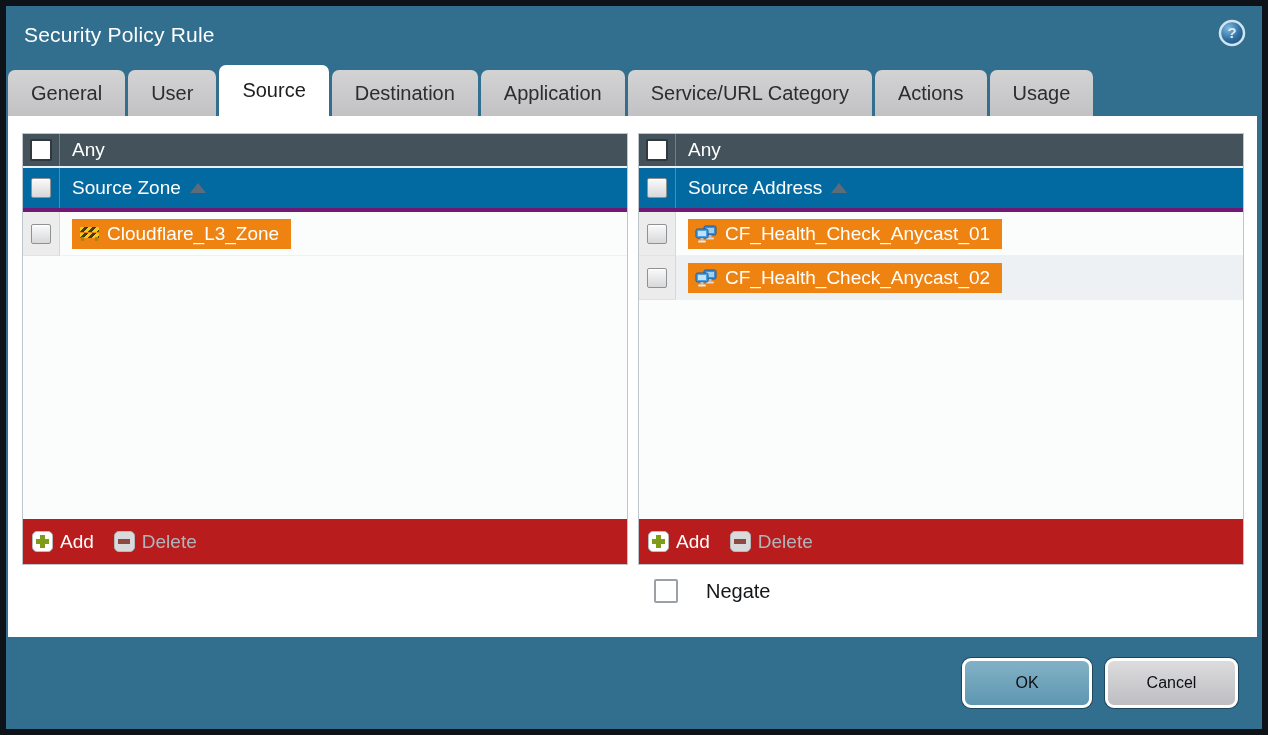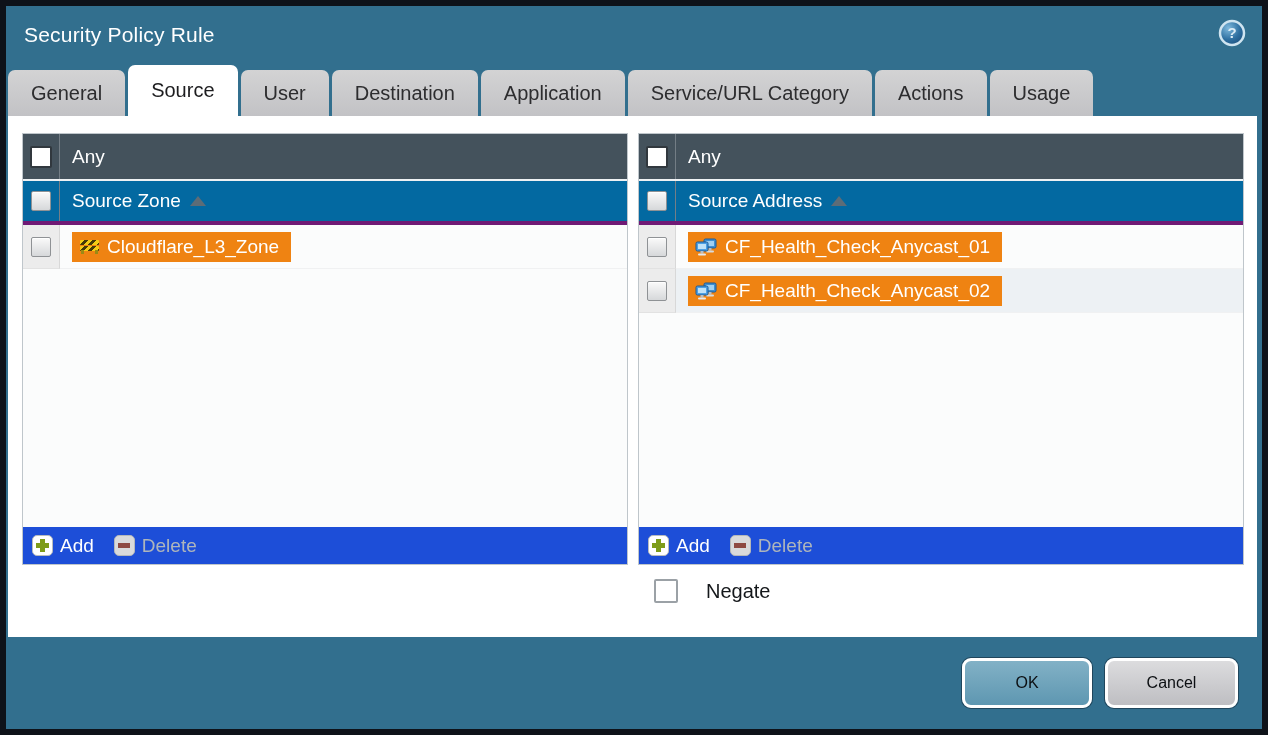--- a/index.html
+++ b/index.html
@@ -17,21 +17,21 @@
   .tabstrip { height:52px; display:flex; align-items:flex-end; gap:3px; padding-left:2px; flex:0 0 auto; }
   .tab { height:46px; display:flex; align-items:center; padding:0 23px; background:linear-gradient(#d3d3d4,#c2c2c5);
          border-radius:7px 7px 0 0; color:#2d2d2f; font-size:20px; cursor:pointer; position:relative; }
   .tab.active { background:#ffffff; height:51px; color:#1d1d1f; z-index:2; }
 
   
   .content { flex:1 1 auto; background:#ffffff; margin:0 5px 0 2px; padding:17px 13px 0 14px; overflow:hidden; }
   .panels { display:flex; gap:10px; height:432px; }
   .panel { flex:1 1 0; display:flex; flex-direction:column; border:1px solid #bfc6cb; background:#fbfcfc; }
 
-  .any-row { height:47px; flex:0 0 auto; background:#44525c; display:flex; align-items:center;
+  .any-row { height:34px; flex:0 0 auto; background:#44525c; display:flex; align-items:center;
              border-bottom:2px solid #eef1f3; }
   .any-cell { width:37px; align-self:stretch; display:flex; align-items:center; justify-content:center;
               border-right:1px solid rgba(255,255,255,0.25); }
   .cb-any { width:22px; height:22px; background:#ffffff; border:2px solid #31383e; border-radius:2px; cursor:pointer; }
   .any-label { color:#ffffff; font-size:19px; margin-left:12px; }
 
   .hdr-row { height:44px; flex:0 0 auto; background:#0369a1; display:flex; align-items:center;
              border-bottom:4px solid #701a75; }
   .hdr-cell { width:37px; align-self:stretch; display:flex; align-items:center; justify-content:center;
               border-right:1px solid #747e87; }
@@ -50,21 +50,21 @@
   .chip { display:inline-flex; align-items:center; gap:7px; background:#ef8312; color:#ffffff;
           font-size:19px; padding:4px 12px 4px 7px;justify-content:space-between; }
 
   .zone-icon { width:21px; height:15px; position:relative; flex:0 0 auto; }
   .zone-icon .bar { position:absolute; left:1px; right:1px; height:5px; border-radius:1px;
                     background:repeating-linear-gradient(135deg,#f3cc15 0 3px,#453b08 3px 6px); }
   .zone-icon .b1 { top:1px; } .zone-icon .b2 { top:7px; }
   .zone-icon .leg { position:absolute; bottom:0; width:3px; height:4px; background:#9a8a14; }
   .zone-icon .l1 { left:2px; } .zone-icon .l2 { right:2px; }
 
-  .footer { height:37px; flex:0 0 auto; background:#1d4ed8; display:flex; align-items:center; gap:20px;
+  .footer { height:45px; flex:0 0 auto; background:#b91c1c; display:flex; align-items:center; gap:20px;
             padding-left:9px; }
   .ftr-btn { display:flex; align-items:center; gap:7px; cursor:pointer; }
   .ftr-btn .lbl { font-size:19px; color:#ffffff; }
   .ftr-btn.disabled { cursor:default; }
   .ftr-btn.disabled .lbl { color:#aeb5bb; }
   .sq-icon { width:21px; height:21px; border-radius:5px; display:flex; align-items:center; justify-content:center; }
   .sq-add { background:#ffffff; border:1px solid #b9bcbd; }
   .plus { position:relative; width:13px; height:13px; }
   .plus:before, .plus:after { content:""; position:absolute; background:#7e9c1a; }
   .plus:before { left:4px; top:0; width:5px; height:13px; }
@@ -102,25 +102,25 @@
         </defs>
         <circle cx="14" cy="14" r="12" fill="url(#hg)" stroke="#cfe4f0" stroke-width="2.5"></circle>
         <text x="14" y="19" text-anchor="middle" font-size="15" font-family="Liberation Sans, sans-serif" font-weight="bold" fill="#dcecf6">?</text>
       </svg>
     </div>
 
     <div class="tabstrip">
       <div class="tab">
           <span>General</span>
         </div>
+      <div class="tab">
+          <span>User</span>
+        </div>
       <div class="tab active">
           <span>Source</span>
-        </div>
-      <div class="tab">
-          <span>User</span>
         </div>
       <div class="tab">
           <span>Destination</span>
         </div>
       <div class="tab">
           <span>Application</span>
         </div>
       <div class="tab">
           <span>Service/URL Category</span>
         </div>

